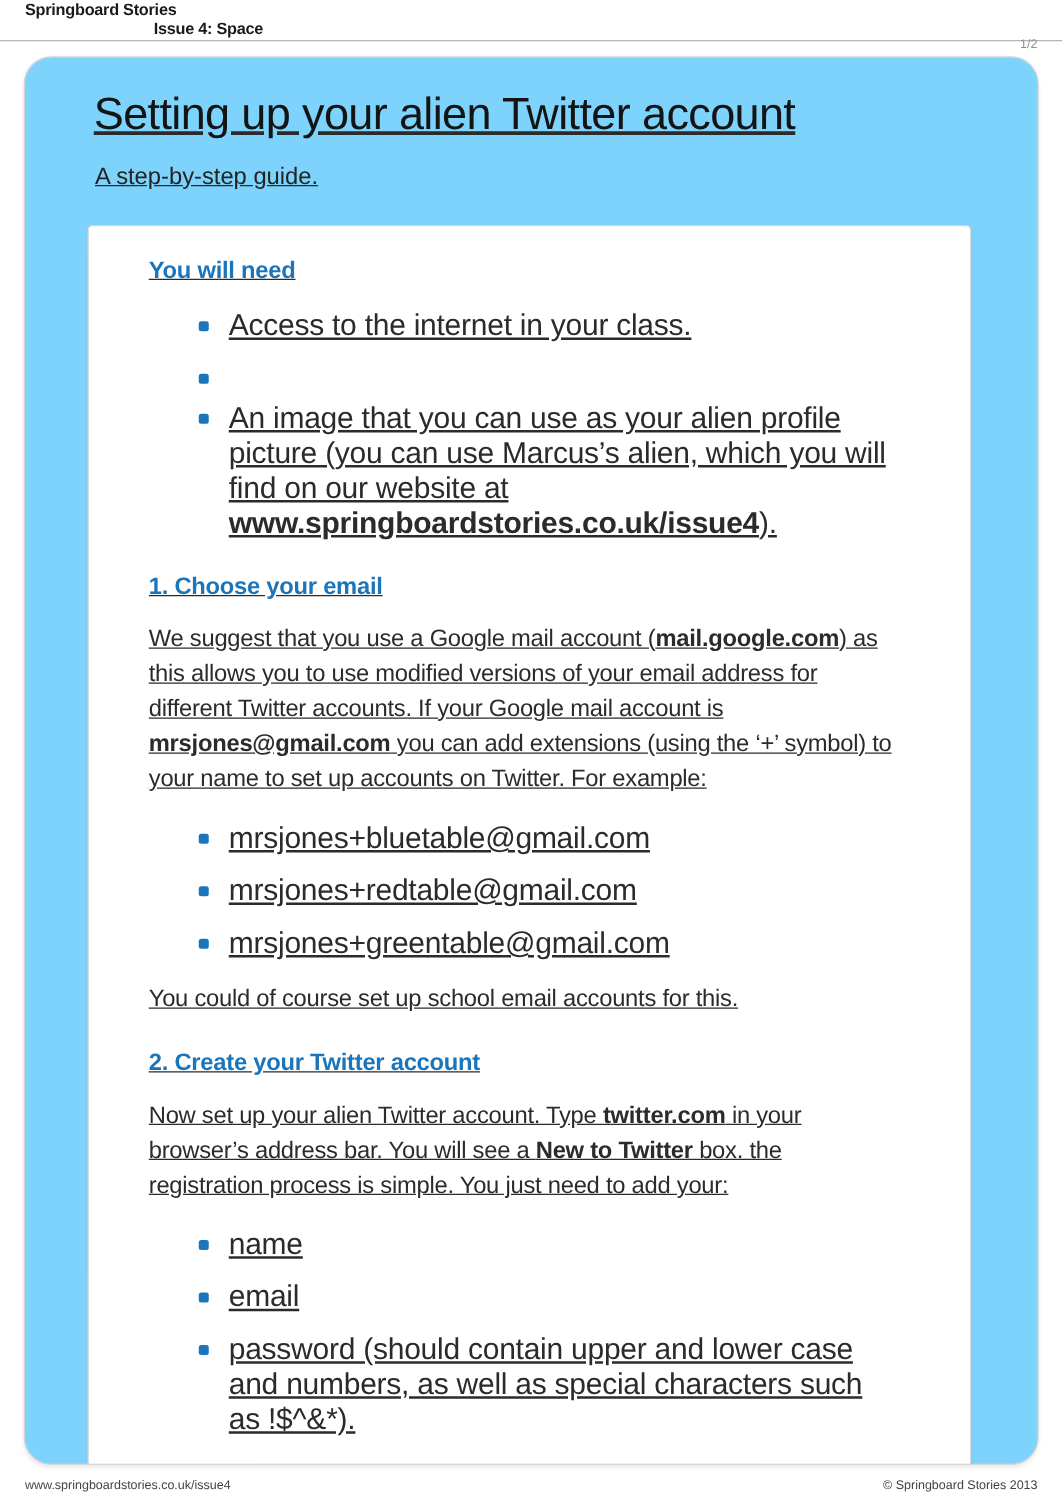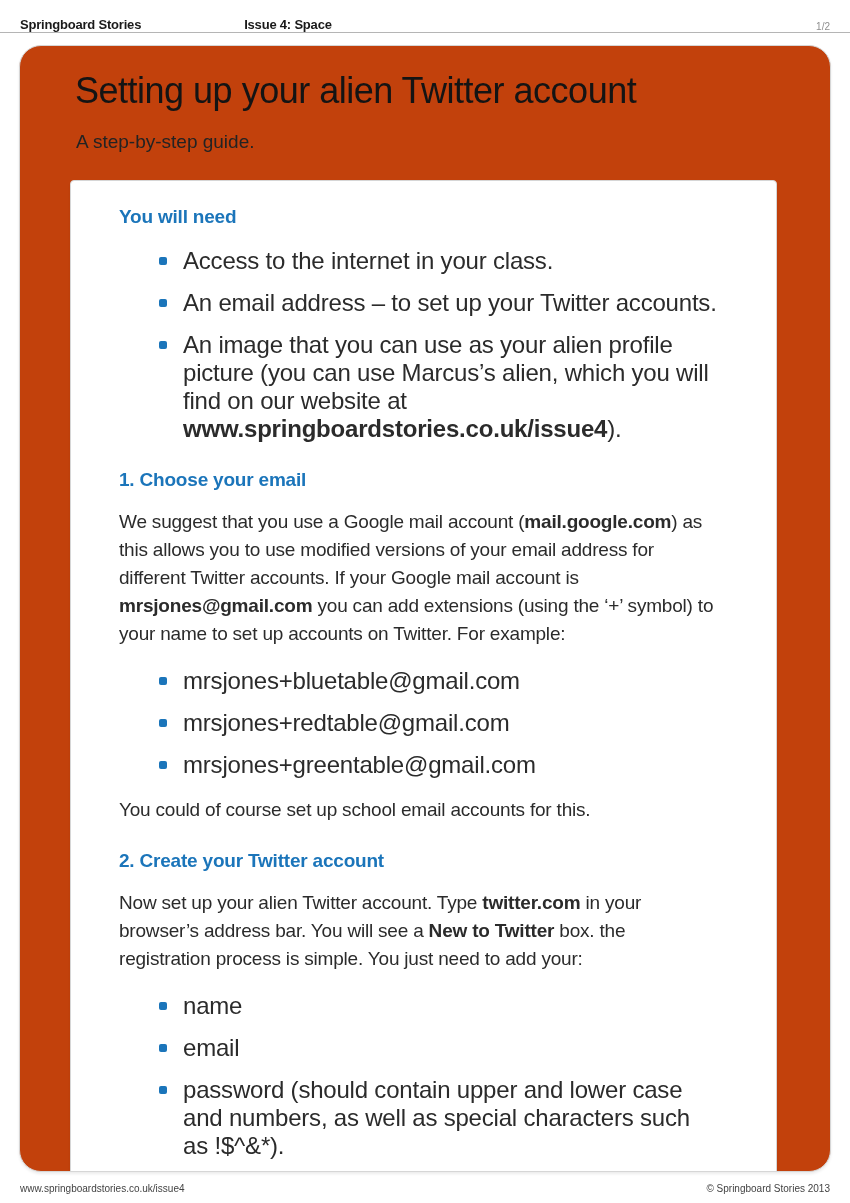--- a/index.html
+++ b/index.html
@@ -8,39 +8,41 @@
     width: 850px; height: 1203px;
     background: #ffffff;
     font-family: "Liberation Sans", sans-serif;
     color: #2b2b2b;
     position: relative;
     overflow: hidden;
   }
 
   
   .doc-header {
-    display: flex; align-items: flex-end;
+    display: flex; align-items: flex-start;
     height: 33px;
     padding: 0 20px;
     border-bottom: 1px solid #b5b5b5;
+    flex-direction: column;
   }
   .brand { font-weight: bold; font-size: 13px; color: #1a1a1a; letter-spacing: -0.2px; }
   .issue { font-weight: bold; font-size: 13px; color: #1a1a1a; margin-left: 103px; letter-spacing: -0.2px; }
   .pagenum { margin-left: auto; font-size: 10px; color: #8f8f8f; }
 
   
   .page-card {
     position: absolute;
     left: 19px; right: 19px; top: 45px;
     height: 1127px;
-    background: #c2410c;
+    background: #7dd3fc;
     border: 1px solid #d6d6d6;
     border-radius: 22px;
     box-shadow: 0 2px 3px rgba(0,0,0,0.08);
     overflow: hidden;
+    text-decoration: underline;
   }
   .page-title {
     margin: 24px 40px 0 55px;
     font-size: 36px;
     font-weight: 400;
     color: #141414;
     letter-spacing: -0.5px;
   }
   .page-subtitle {
     margin: 19px 40px 0 56px;
@@ -123,21 +125,20 @@
   <section class="guide-box">
 
     <h2 class="section-heading first">You will need</h2>
     <ul class="bullets">
       <li>
         <span class="sq"></span>
         <div><span>Access to the internet in your class.</span></div>
       </li>
       <li>
         <span class="sq"></span>
-        <div><span>An email address – to set up your Twitter accounts.</span></div>
       </li>
       <li>
         <span class="sq"></span>
         <div><span>An image that you can use as your alien profile picture (you can use Marcus’s alien, which you will find on our website at </span><strong>www.springboardstories.co.uk/issue4</strong><span>).</span></div>
       </li>
     </ul>
 
     <h2 class="section-heading">1. Choose your email</h2>
     <p class="body-par"><span>We suggest that you use a Google mail account (</span><strong>mail.google.com</strong><span>) as this allows you to use modified versions of your email address for different Twitter accounts. If your Google mail account is </span><strong>mrsjones@gmail.com</strong><span> you can add extensions (using the ‘+’ symbol) to your name to set up accounts on Twitter. For example:</span></p>
     <ul class="bullets">

